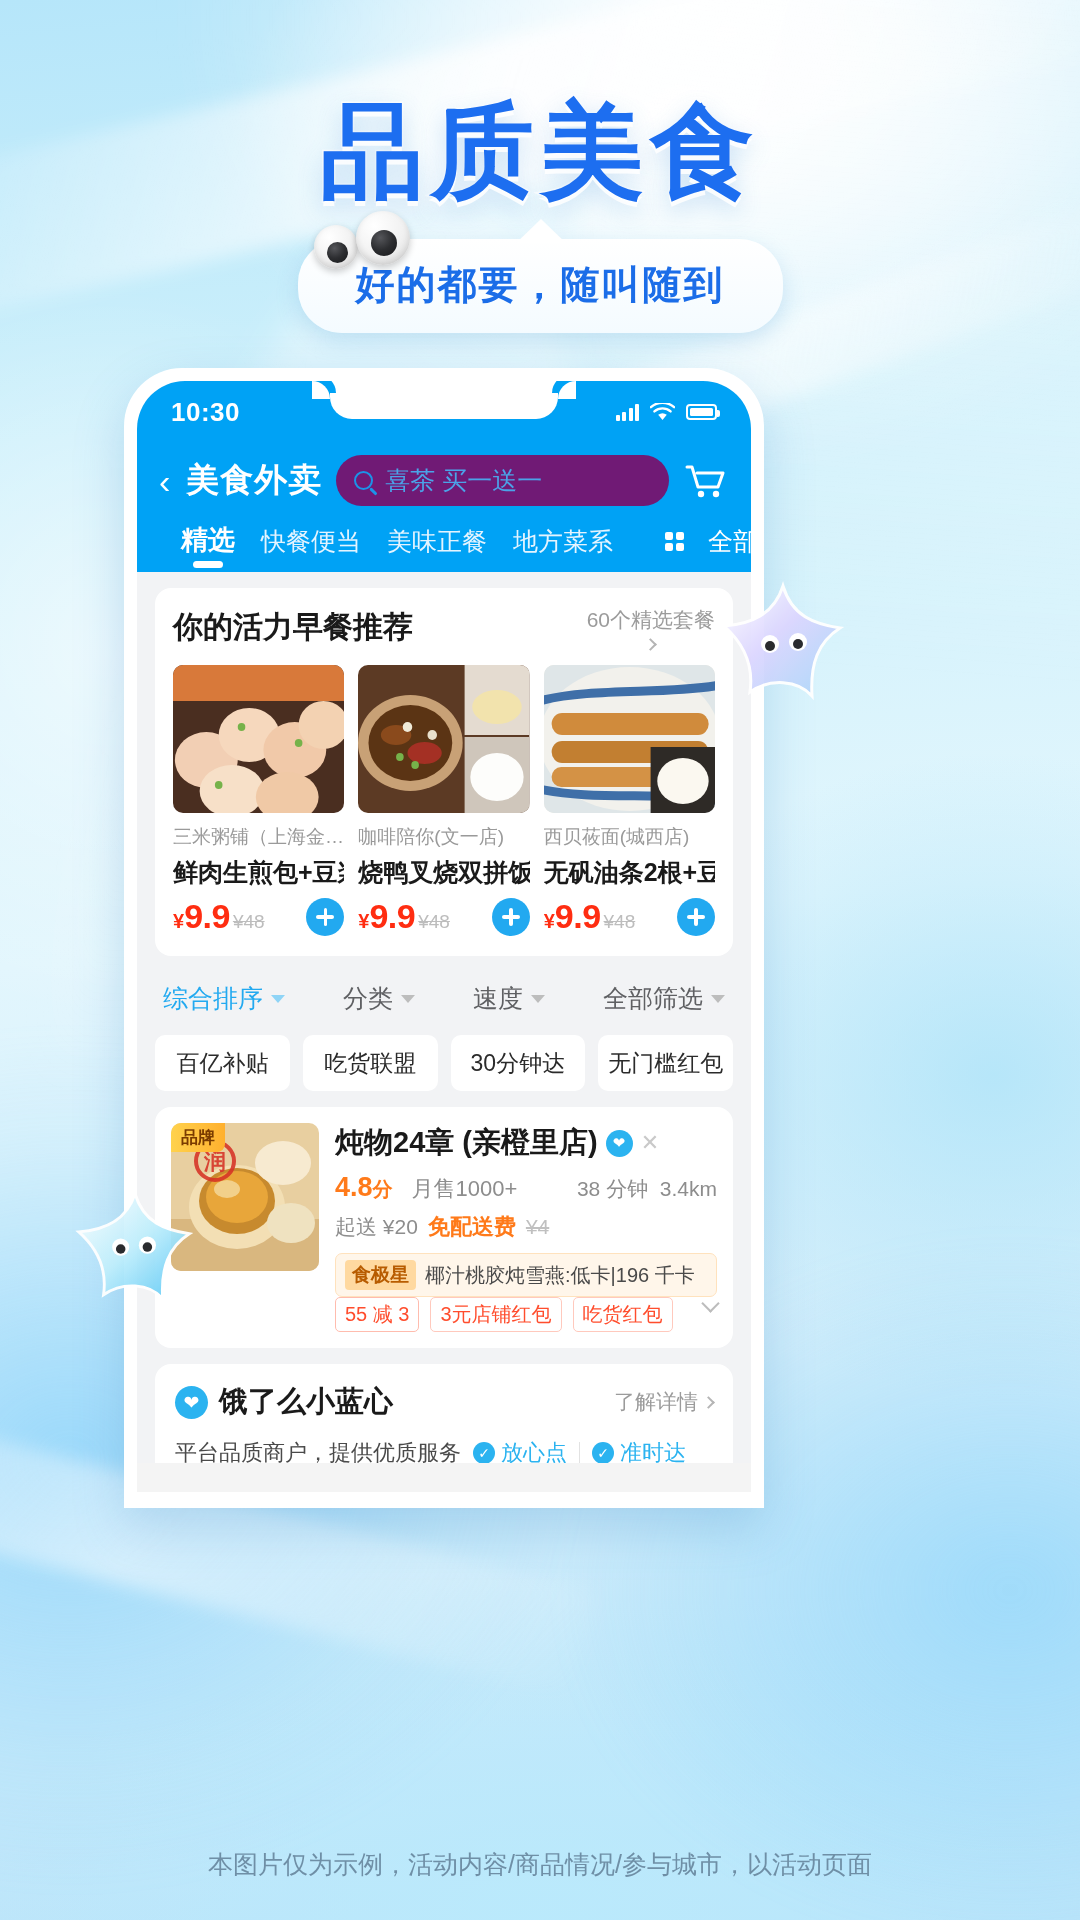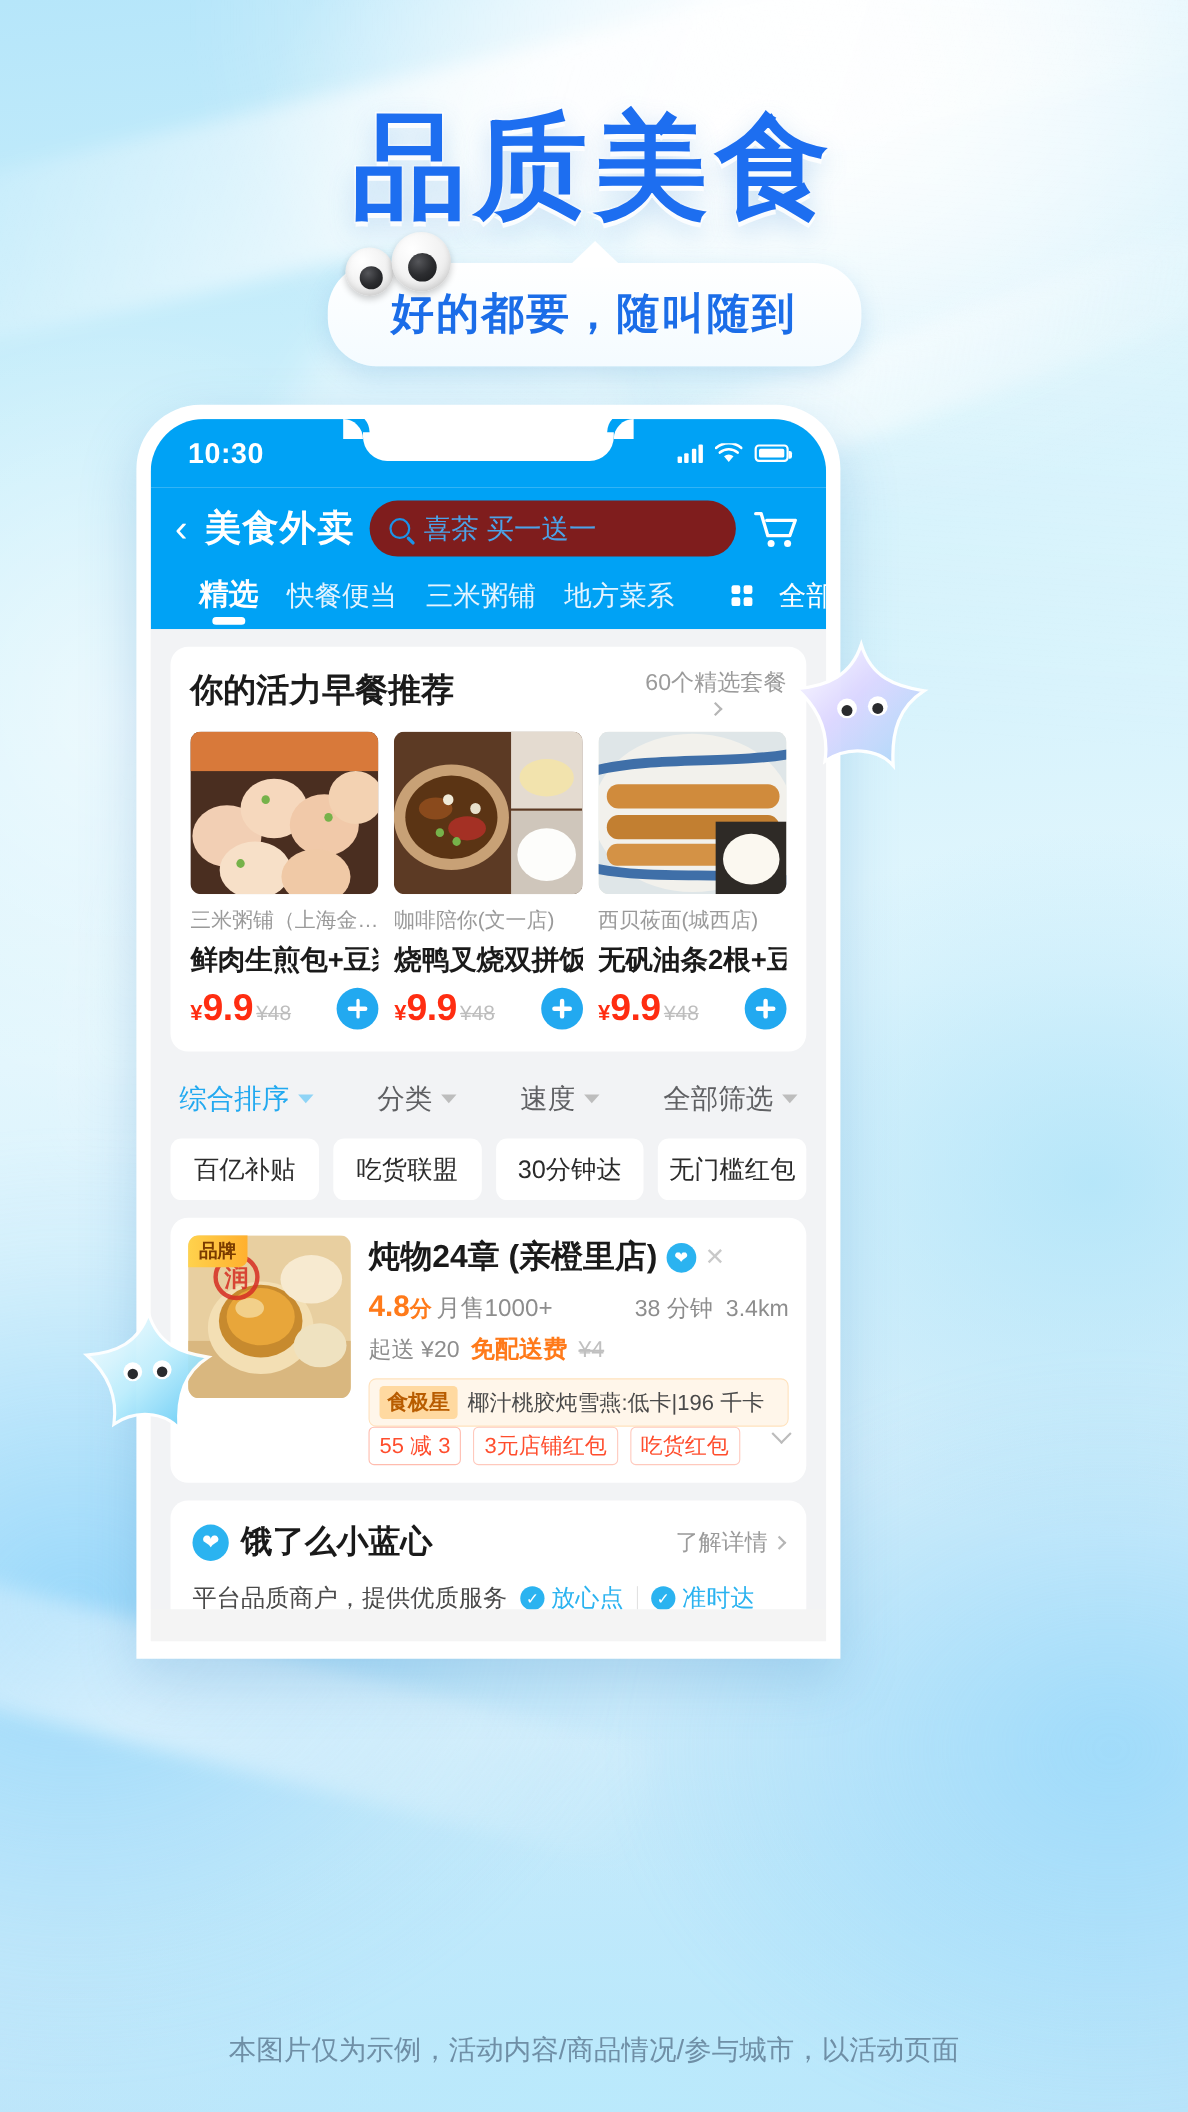--- a/index.html
+++ b/index.html
@@ -127,21 +127,21 @@
   .batt { width: 31px; height: 16px; border: 2px solid #fff; border-radius: 4px; position: relative; }
   .batt::after { content:""; position:absolute; right:-5px; top:4px; width:3px; height:7px; background:#fff; border-radius:0 2px 2px 0; }
   .batt i { position:absolute; inset:2px; background:#fff; border-radius:1.5px; display:block; }
 
   
   .appbar { background: #00a2f5; padding: 12px 22px 0; }
   .navrow { display: flex; align-items: center; gap: 14px; }
   .back { color:#fff; font-size: 34px; font-weight: 300; line-height: 1; padding-right: 2px; }
   .nav-title { color:#fff; font-size: 33px; font-weight: 800; letter-spacing: 1px; white-space: nowrap; }
   .searchbox {
-    flex: 1; height: 51px; background: #7f1d1d; border-radius: 26px;
+    flex: 1; height: 51px; background: #701a75; border-radius: 26px;
     display: flex; align-items: center; gap: 12px; padding: 0 18px; min-width: 0;
   }
   .mag { width: 19px; height: 19px; border: 2.6px solid #1b93e8; border-radius: 50%; position: relative; flex: none; }
   .mag::after { content:""; position:absolute; right:-7px; bottom:-5px; width:9px; height:2.6px; background:#1b93e8; transform: rotate(45deg); border-radius:2px; }
   .search-ph { color: #4ba3e8; font-size: 25px; white-space: nowrap; overflow: hidden; }
   .cart { width: 46px; height: 40px; position: relative; flex: none; }
   .cart svg { width: 100%; height: 100%; }
 
   
   .tabs { display: flex; align-items: flex-end; gap: 26px; padding: 16px 22px 0; }
@@ -202,21 +202,21 @@
   .brand-tag {
     position:absolute; left:0; top:0; background: linear-gradient(90deg,#ffd24d,#ffb02e);
     color:#7a3b00; font-size:17px; font-weight:800; padding:3px 10px; border-radius:8px 0 8px 0;
   }
   .rest-main { flex:1; min-width:0; }
   .rest-name-row { display:flex; align-items:center; gap:8px; }
   .rest-name { font-size:29px; font-weight:800; color:#1a1a1a; white-space:nowrap; overflow:hidden; }
   .heart-badge { width:27px;height:27px;border-radius:50%;background:#2bb3f0; position:relative; flex:none; }
   .heart-badge span { position:absolute; inset:0; display:flex; align-items:center; justify-content:center; color:#fff; font-size:15px; }
   .xclose { color:#c9c9c9; font-size:22px; flex:none; }
-  .rest-meta { display:flex; align-items:baseline; gap:4px; margin-top:9px;justify-content:flex-end; }
+  .rest-meta { display:flex; align-items:baseline; gap:19px; margin-top:9px;justify-content:flex-end; }
   .score { color:#ff7a1a; font-size:27px; font-weight:800; }
   .score small { font-size:20px; }
   .sold { color:#8d8d8d; font-size:22px; }
   .meta-right { margin-left:auto; color:#8d8d8d; font-size:21px; white-space:nowrap; }
   .rest-fee { margin-top:8px; font-size:21px; color:#8d8d8d; display:flex; align-items:baseline; gap:10px; }
   .free { color:#ff7a1a; font-weight:700; font-size:22px; }
   .strike { color:#c0c0c0; text-decoration: line-through; }
   .promo-line {
     margin-top:11px; background:#fff6ea; border:1px solid #ffe2bd; border-radius:7px;
     padding:6px 9px; display:flex; align-items:center; gap:9px; font-size:20px; color:#4a4a4a; white-space:nowrap; overflow:hidden;
@@ -359,21 +359,21 @@
             <path d="M4 6 h5 l6 20 h20 l5 -14 h-26" fill="none" stroke="#fff" stroke-width="3" stroke-linecap="round" stroke-linejoin="round"></path>
             <circle cx="18" cy="33" r="3.2" fill="#fff"></circle>
             <circle cx="33" cy="33" r="3.2" fill="#fff"></circle>
           </svg>
         </div>
       </div>
 
       <div class="tabs">
         <div class="tab active">精选</div>
         <div class="tab">快餐便当</div>
-        <div class="tab">三米粥铺</div>
+        <div class="tab">美味正餐</div>
         <div class="tab">地方菜系</div>
         <div class="tab clipped">炸鸡炸</div>
         <div class="tab-all">
           <span class="grid-ic">
               <i></i>
               <i></i>
               <i></i>
               <i></i>
             </span>
           <span>全部</span>

